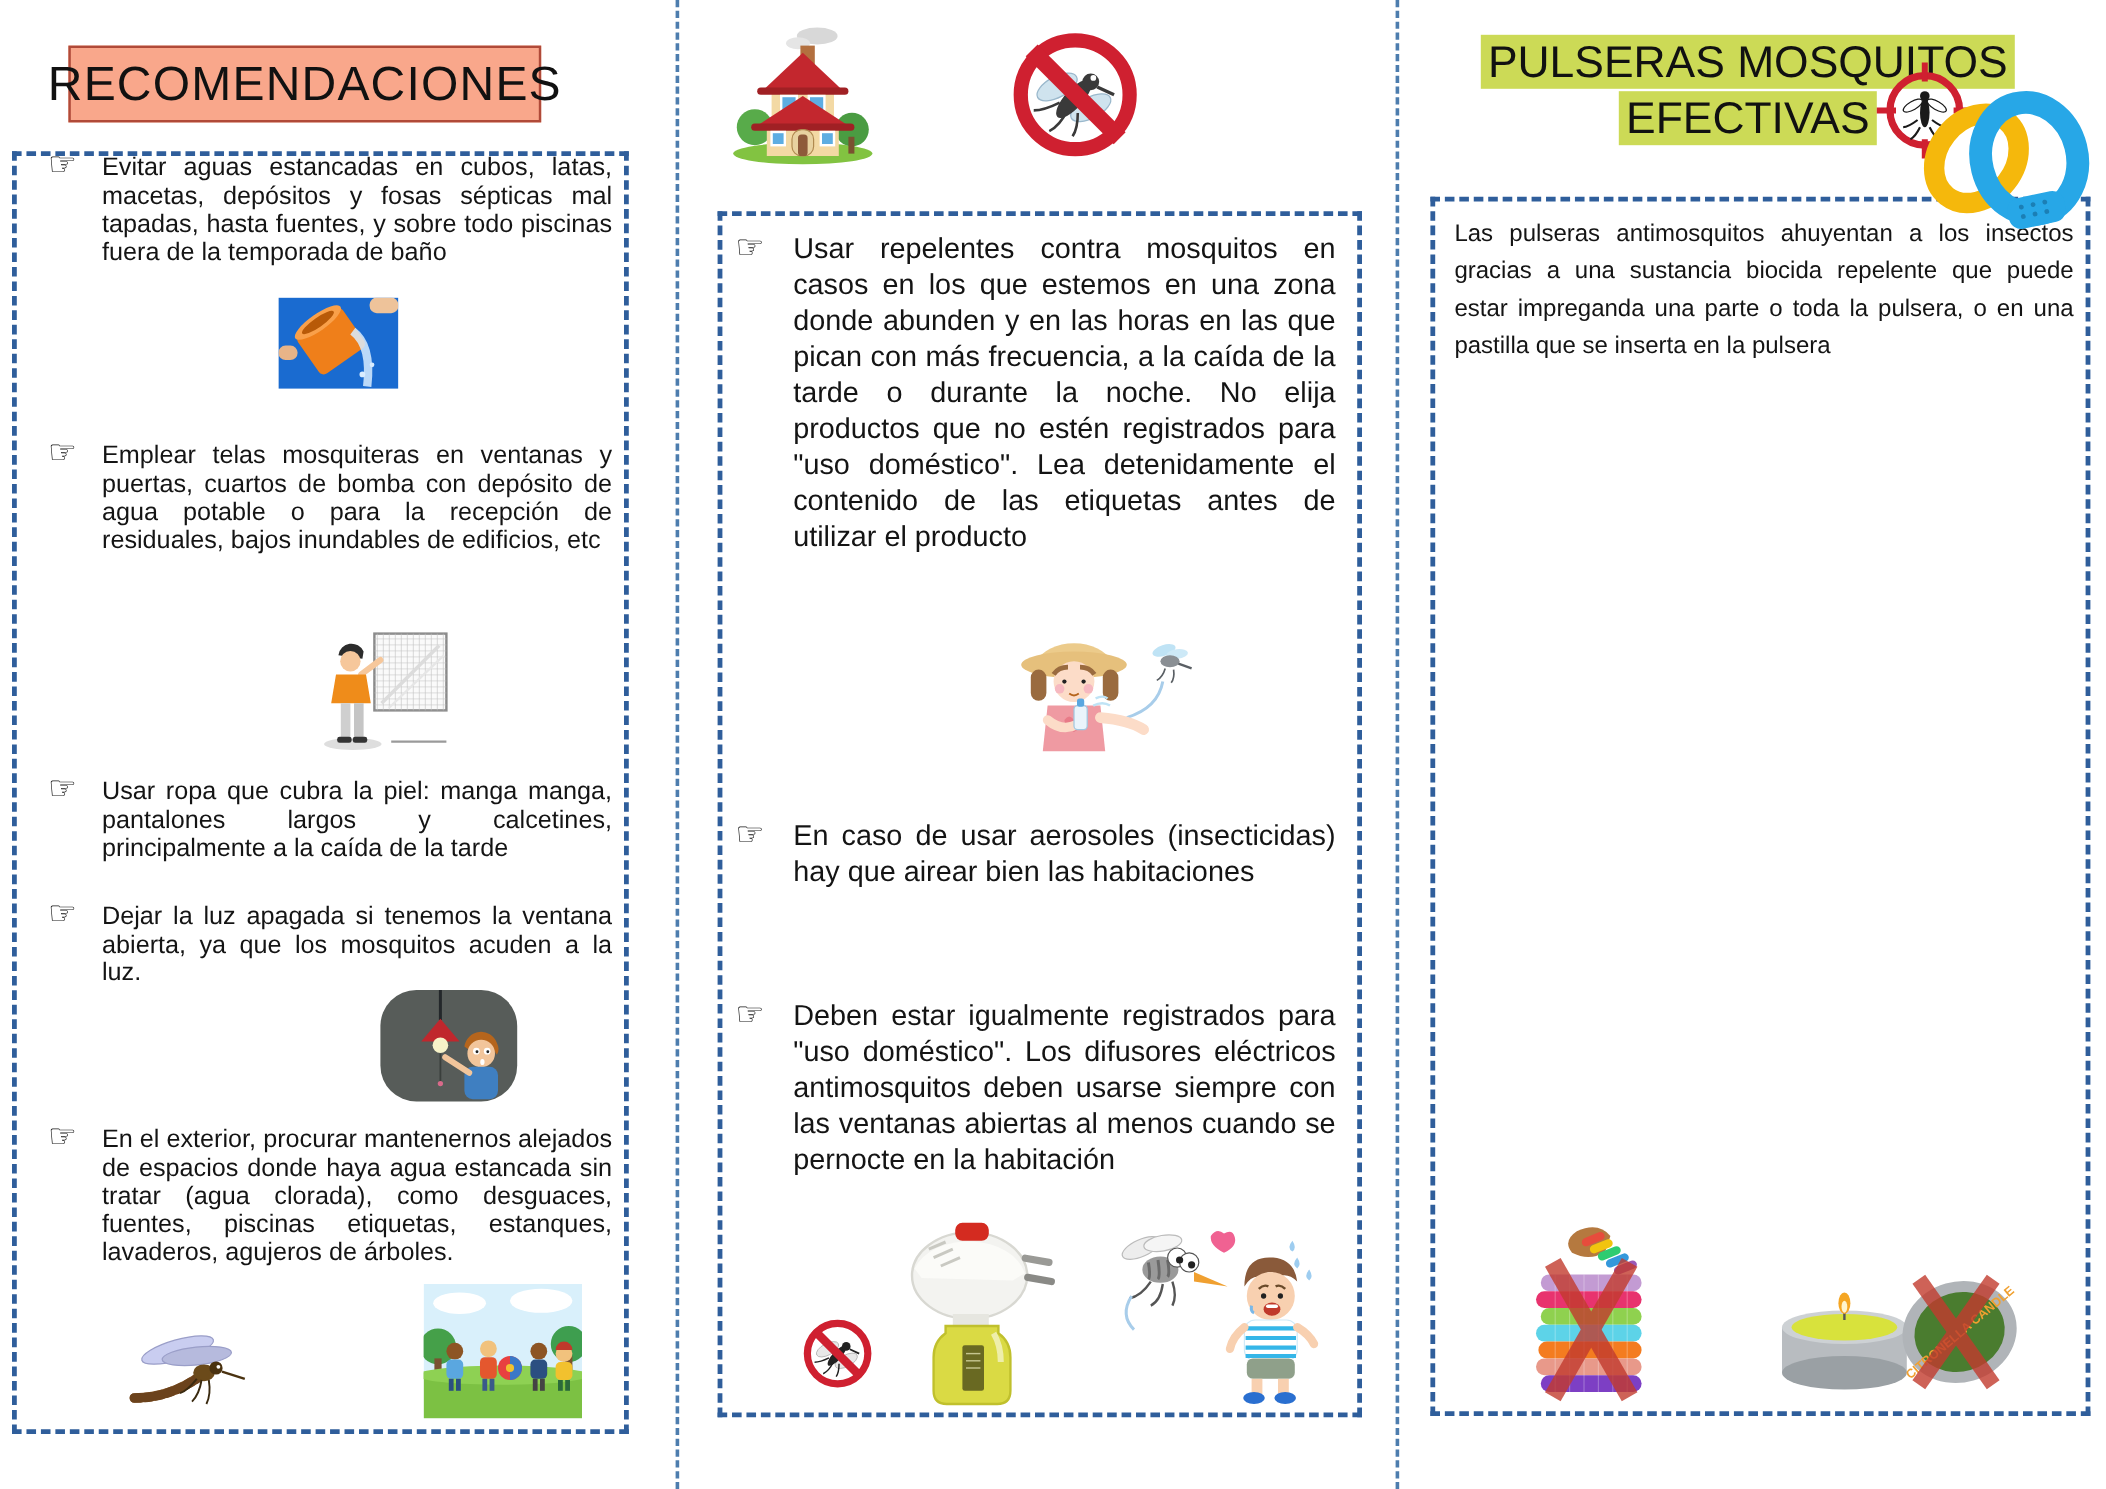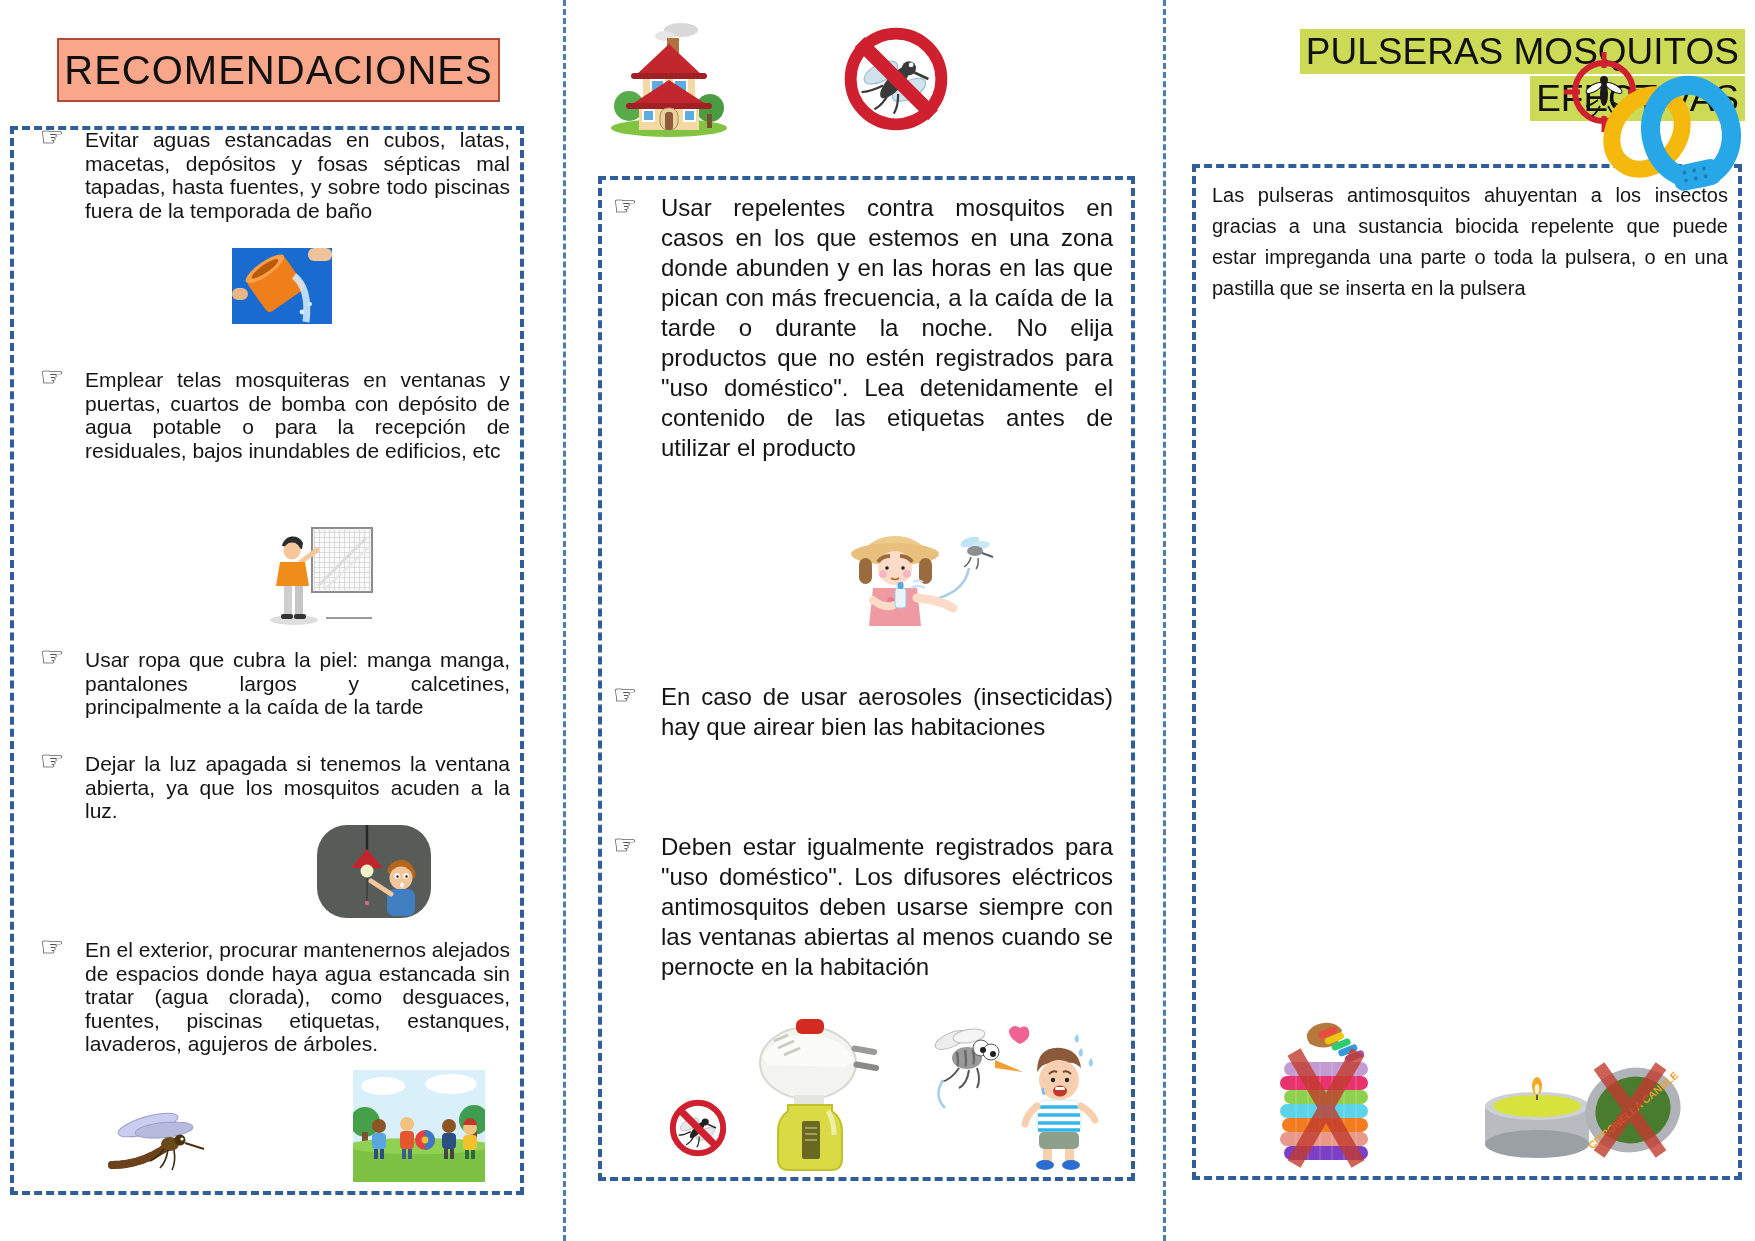--- a/index.html
+++ b/index.html
@@ -4,36 +4,36 @@
 <style>
   * { margin:0; padding:0; box-sizing:border-box; }
   html,body { background:#fff; }
   body { font-family:"Liberation Sans", sans-serif; }
   .page { position:relative; width:1755px; height:1241px; background:#fff; overflow:hidden; }
 
   .fold { position:absolute; top:0; bottom:0; width:0; border-left:3px dashed #4d7dae; }
 
   .panel-box { position:absolute; border:4px dashed #2f5e9b; background:#fff; }
 
-  .title-box { position:absolute; left:57px; top:38px; width:443px; height:64px;
+  .title-box { position:absolute; left:57px; top:38px; width:394px; height:64px;
     background:#f9a78b; border:2px solid #b04a39; display:flex; align-items:center; justify-content:center; }
   .title-box span { font-size:40px; letter-spacing:1px; color:#111; }
 
   .bullet { position:absolute; text-align:justify; color:#141414; }
   .bullet .finger { position:absolute; font-size:27px; color:#111; top:-2px; }
   .lcol .finger { left:-45px; }
   .mcol .finger { left:-48px; }
   .lcol { left:85px; width:425px; font-size:21px; line-height:23.5px; }
   .mcol { left:661px; width:452px; font-size:24px; line-height:30px; }
 
   .img { position:absolute; }
   .img svg { display:block; width:100%; height:100%; }
 
   
-  .r-title { position:absolute; left:1168px; top:28px; width:577px; text-align:right;
+  .r-title { position:absolute; left:1168px; top:28px; width:577px; text-align:center;
     font-size:37px; line-height:47px; color:#111; }
   .r-title .hl { background:#ccda56; padding:2px 6px; }
   .r-body { position:absolute; left:1212px; width:516px; text-align:justify; color:#141414;
     font-size:20px; line-height:31px; }
   .check-row { position:absolute; left:1212px; width:516px; color:#111;
     font-size:25.5px; line-height:31px; font-weight:bold; text-align:justify; }
   .check { display:inline-block; font-size:52px; line-height:22px; vertical-align:-12px;
     color:#43b049; margin-right:0px; font-weight:bold; text-indent:0; }
   .note { position:absolute; left:1212px; width:516px; font-size:19.5px; line-height:23px;
     text-align:justify; color:#161616; }

